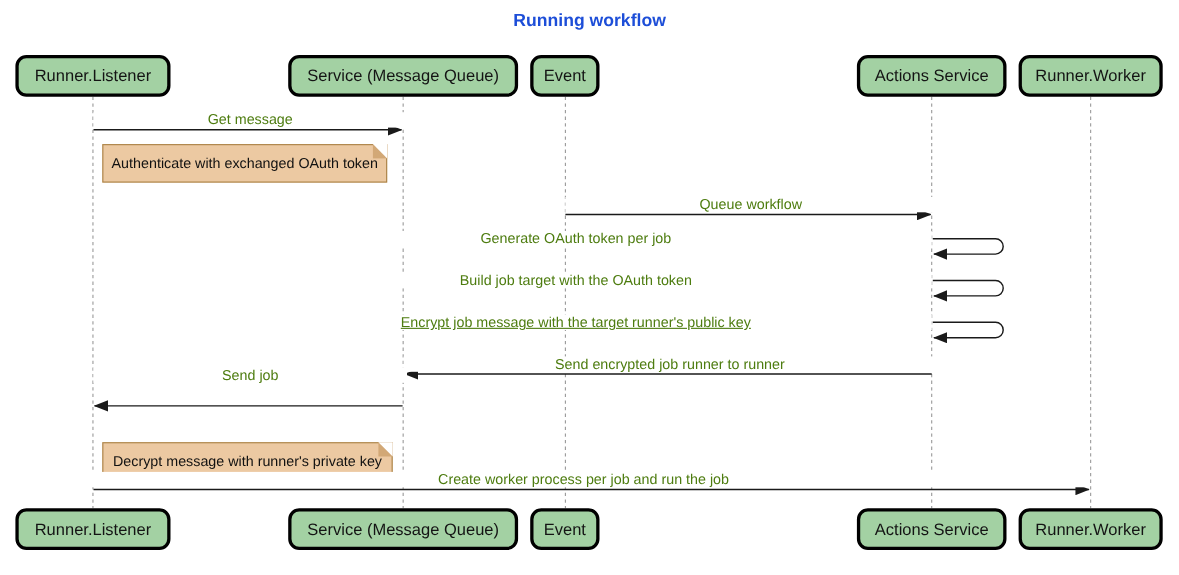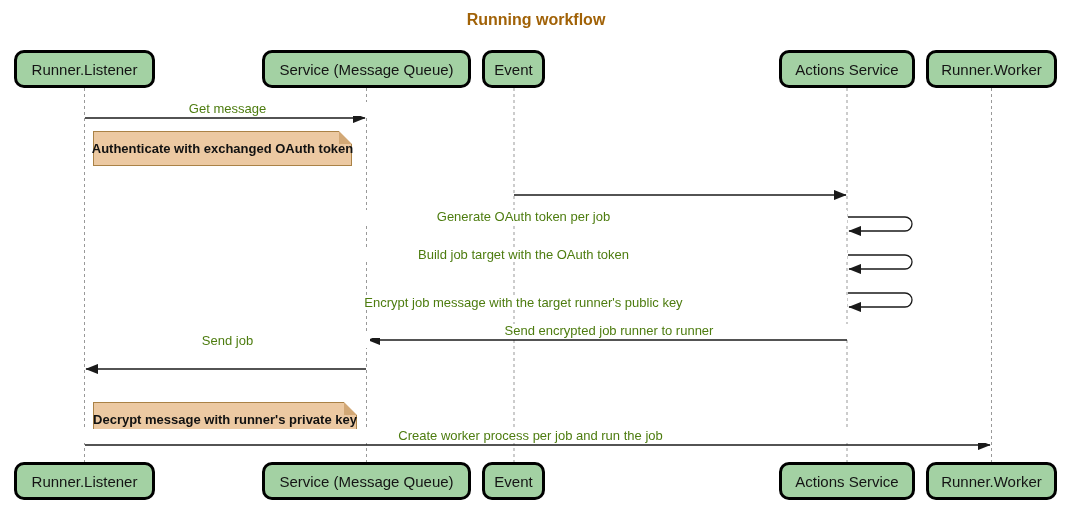--- a/index.html
+++ b/index.html
@@ -6,42 +6,42 @@
   #diagram{
     position:relative;
     width:1072px;height:523px;
     background:#fff;
     font-family:"Liberation Sans","DejaVu Sans",sans-serif;
     color:#111;
     overflow:hidden;
   }
   #title{
     position:absolute;top:11px;left:0;width:1072px;
-    text-align:center;font-size:16px;font-weight:bold;color:#a16207;
+    text-align:center;font-size:16px;font-weight:bold;color:#1d4ed8;
   }
   svg.overlay{position:absolute;top:0;left:0;z-index:1;}
   .actor{
     position:absolute;height:38px;z-index:3;
     background:#a3d1a3;border:3px solid #000000;border-radius:10px;
     display:flex;align-items:center;justify-content:center;
     font-size:15px;color:#141414;box-sizing:border-box;
     white-space:nowrap;
   }
   .msg-label{
     position:absolute;z-index:2;
     font-size:13px;line-height:14px;color:#4d7c0f;
     background:#fff;padding:0 2px;white-space:nowrap;
   }
   .center{text-align:center;}
   .right{text-align:center;}
   .note{
     position:absolute;z-index:2;box-sizing:border-box;
     background:#ecc9a2;border:1px solid #aa8246;
     display:flex;align-items:center;justify-content:center;
-    font-size:13px;color:#111;white-space:nowrap;font-weight:bold;
+    font-size:13px;color:#111;white-space:nowrap;
   }
   .note::after{
     content:"";position:absolute;top:-1px;right:-1px;width:0;height:0;
     border-style:solid;border-width:0 13px 13px 0;
     border-color:#ffffff #ffffff #d2a876 #d2a876;
   }
 </style>
 </head>
 <body>
 
@@ -81,24 +81,25 @@
   <div class="actor" style="left:14px;top:462px;width:141px;">Runner.Listener</div>
   <div class="actor" style="left:262px;top:462px;width:209px;">Service (Message Queue)</div>
   <div class="actor" style="left:482px;top:462px;width:63px;">Event</div>
   <div class="actor" style="left:779px;top:462px;width:136px;">Actions Service</div>
   <div class="actor" style="left:926px;top:462px;width:131px;">Runner.Worker</div>
 
   <div class="msg-label center" style="left:85px;width:281px;top:102px;">Get message</div>
 
   <div class="note" style="left:93px;top:131px;width:259px;height:35px;">Authenticate with exchanged OAuth token</div>
 
+  <div class="msg-label center" style="left:514px;width:333px;top:179px;">Queue workflow</div>
 
   <div class="msg-label right" style="left:200px;width:643px;top:210px;">Generate OAuth token per job</div>
   <div class="msg-label right" style="left:200px;width:643px;top:248px;">Build job target with the OAuth token</div>
-  <div class="msg-label right" style="left:200px;width:643px;top:296px;">Encrypt job message with the target runner's public key</div>
+  <div class="msg-label right" style="left:200px;width:643px;top:286px;text-decoration:underline;">Encrypt job message with the target runner's public key</div>
 
   <div class="msg-label center" style="left:367px;width:480px;top:324px;">Send encrypted job runner to runner</div>
 
   <div class="msg-label center" style="left:85px;width:281px;top:334px;">Send job</div>
 
   <div class="note" style="left:93px;top:383px;width:264px;height:34px;margin-top:19px;">Decrypt message with runner's private key</div>
 
   <div class="msg-label center" style="left:75px;width:907px;top:429px;">Create worker process per job and run the job</div>
 
 </div>

